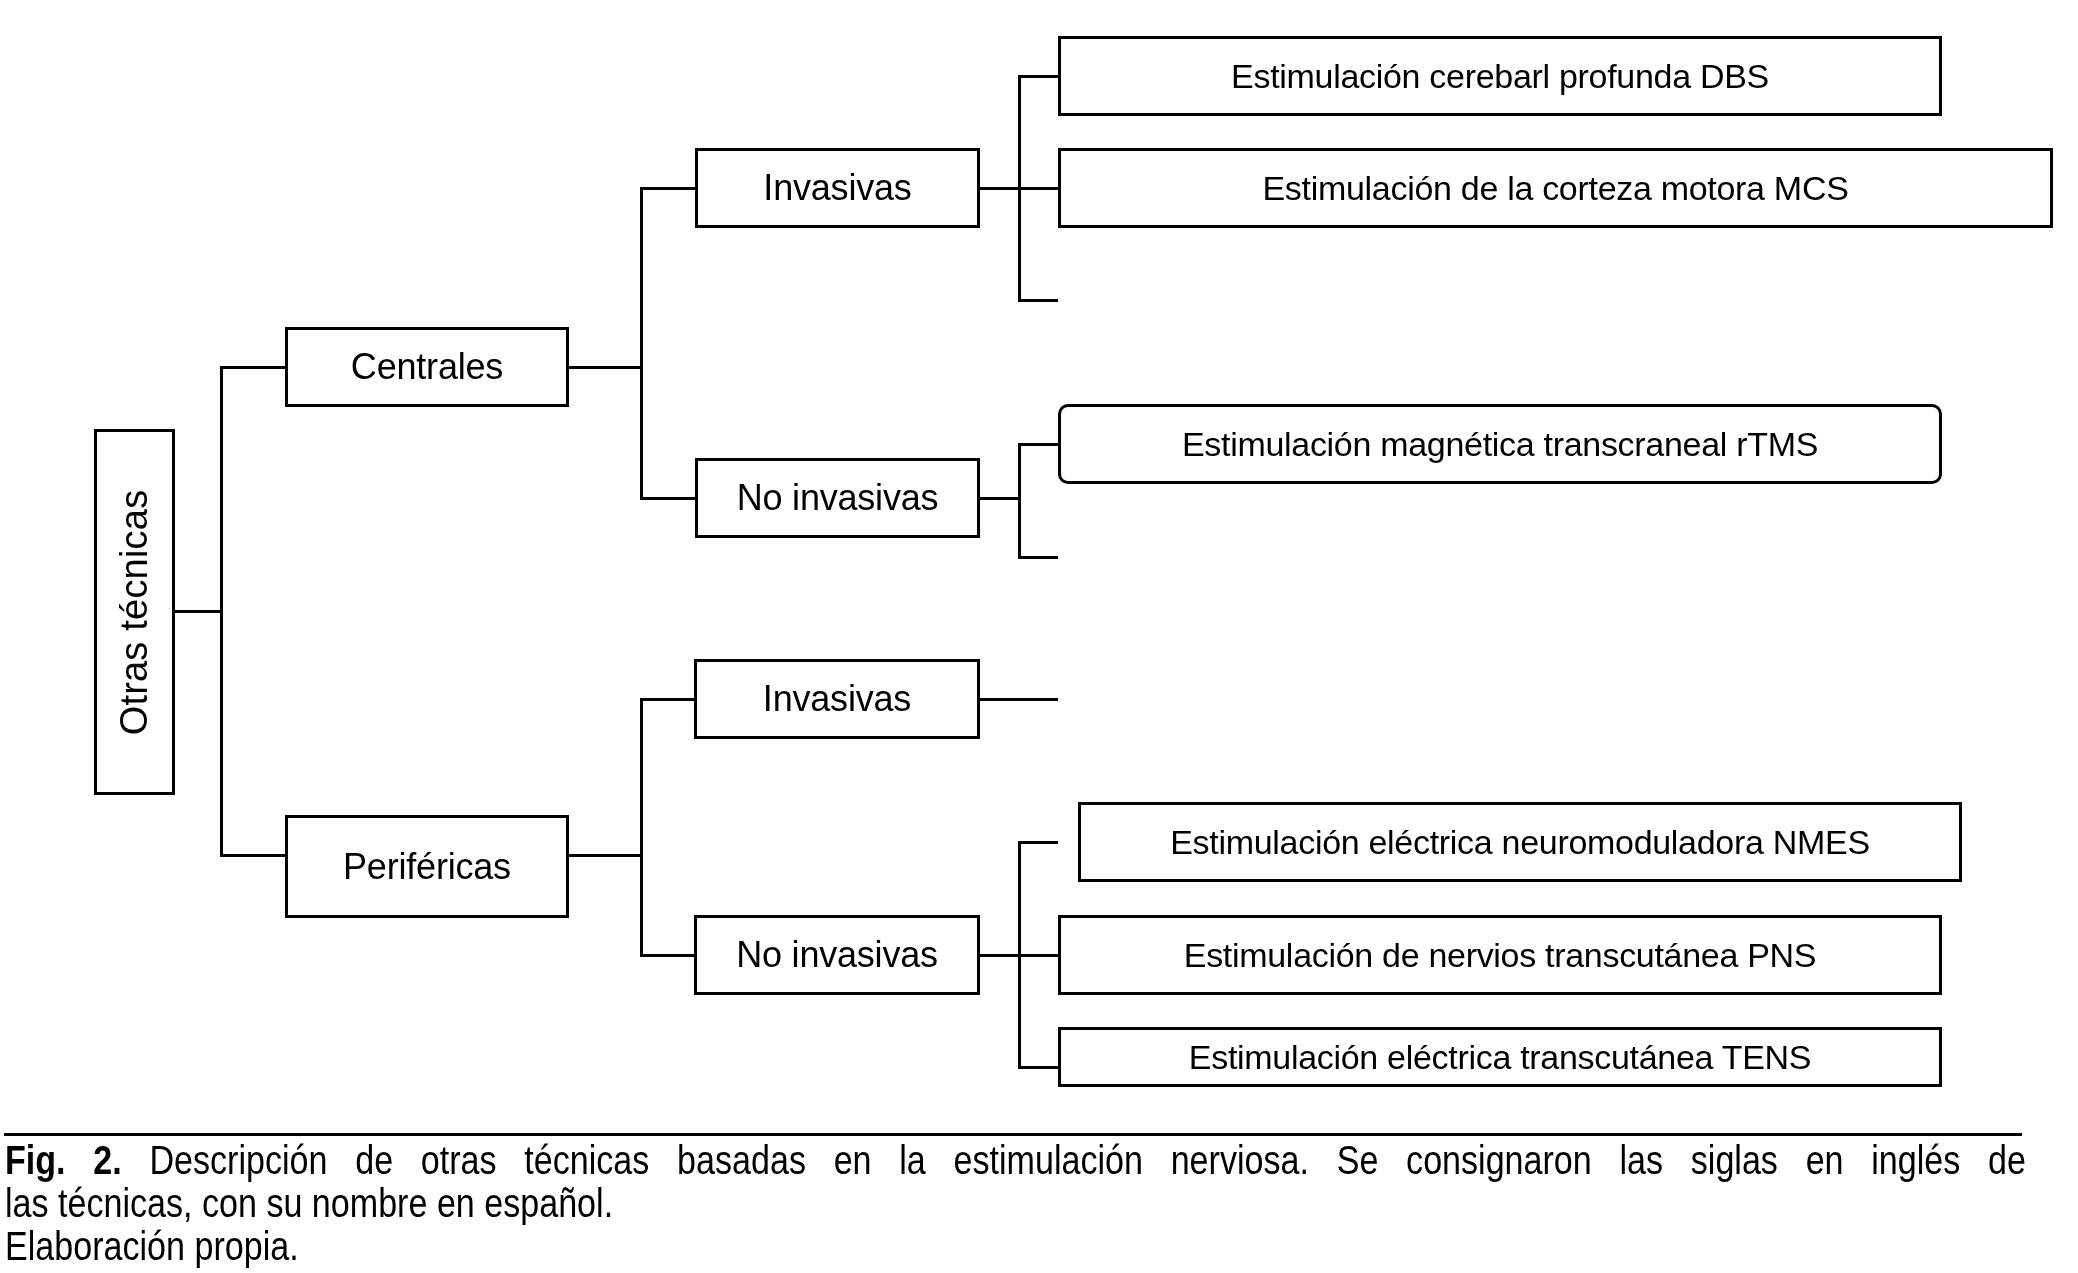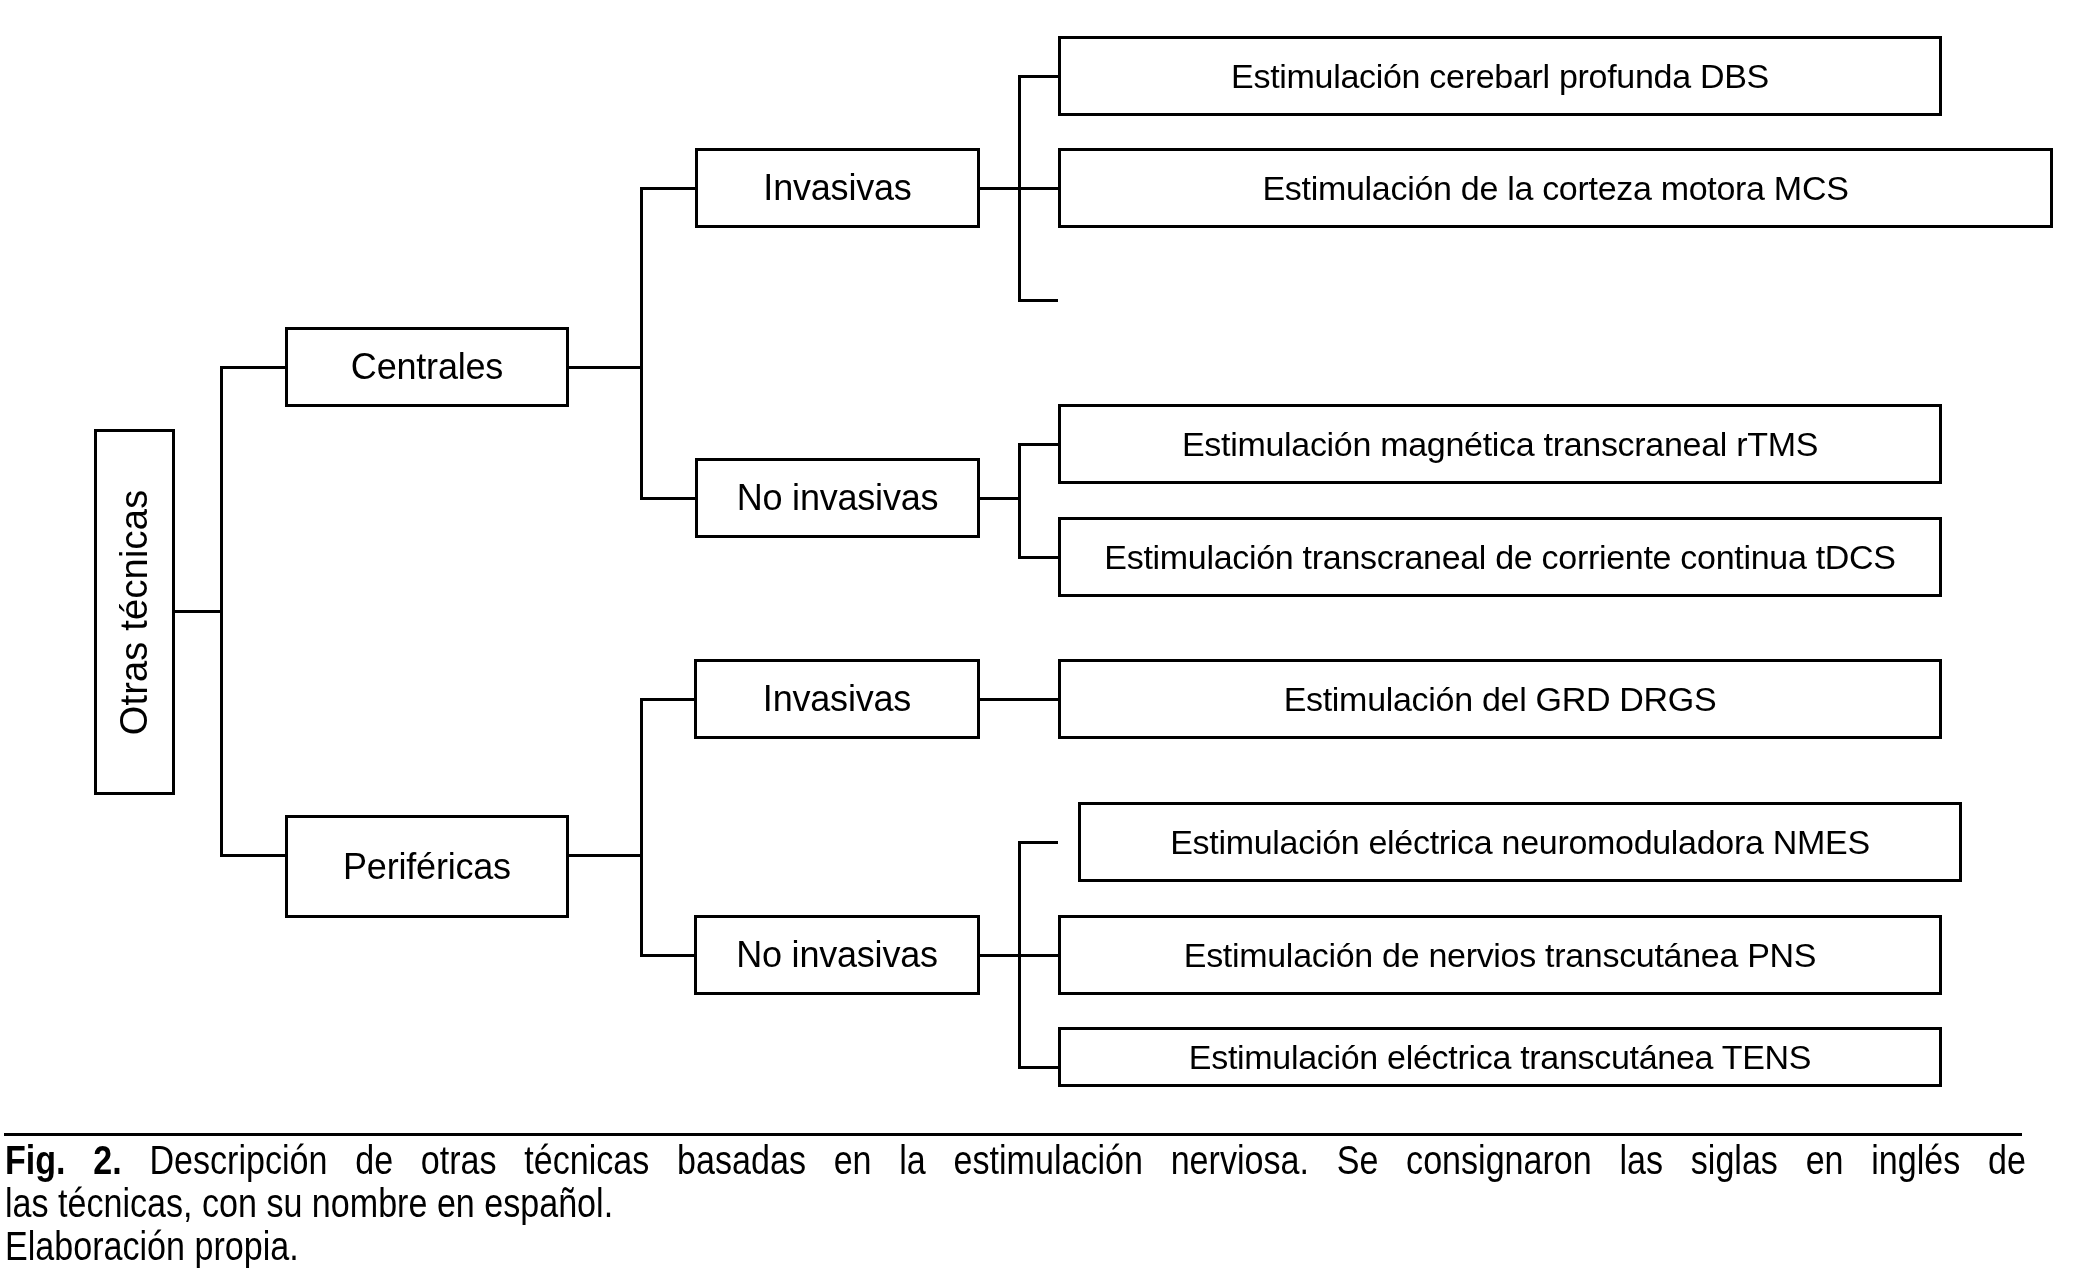--- a/index.html
+++ b/index.html
@@ -74,28 +74,22 @@
   <div class="box" style="left:694px;top:915px;width:286px;height:80px;">
     <span class="node-label">No invasivas</span>
   </div>
 
   <div class="box" style="left:1058px;top:36px;width:884px;height:80px;">
     <span class="leaf">Estimulación cerebarl profunda DBS</span>
   </div>
   <div class="box" style="left:1058px;top:148px;width:995px;height:80px;">
     <span class="leaf">Estimulación de la corteza motora MCS</span>
   </div>
-  <div class="box" style="left:1058px;top:404px;width:884px;height:80px;">
+  <div class="box" style="left:1058px;top:404px;width:884px;height:80px;border-radius:10px;">
     <span class="leaf">Estimulación magnética transcraneal rTMS</span>
-  </div>
-  <div class="box" style="left:1058px;top:517px;width:884px;height:80px;">
-    <span class="leaf">Estimulación transcraneal de corriente continua tDCS</span>
-  </div>
-  <div class="box" style="left:1058px;top:659px;width:884px;height:80px;">
-    <span class="leaf">Estimulación del GRD DRGS</span>
   </div>
   <div class="box" style="left:1058px;top:802px;width:884px;height:80px;margin-left:20px;">
     <span class="leaf">Estimulación eléctrica neuromoduladora NMES</span>
   </div>
   <div class="box" style="left:1058px;top:915px;width:884px;height:80px;">
     <span class="leaf">Estimulación de nervios transcutánea PNS</span>
   </div>
   <div class="box" style="left:1058px;top:1027px;width:884px;height:60px;">
     <span class="leaf">Estimulación eléctrica transcutánea TENS</span>
   </div>

